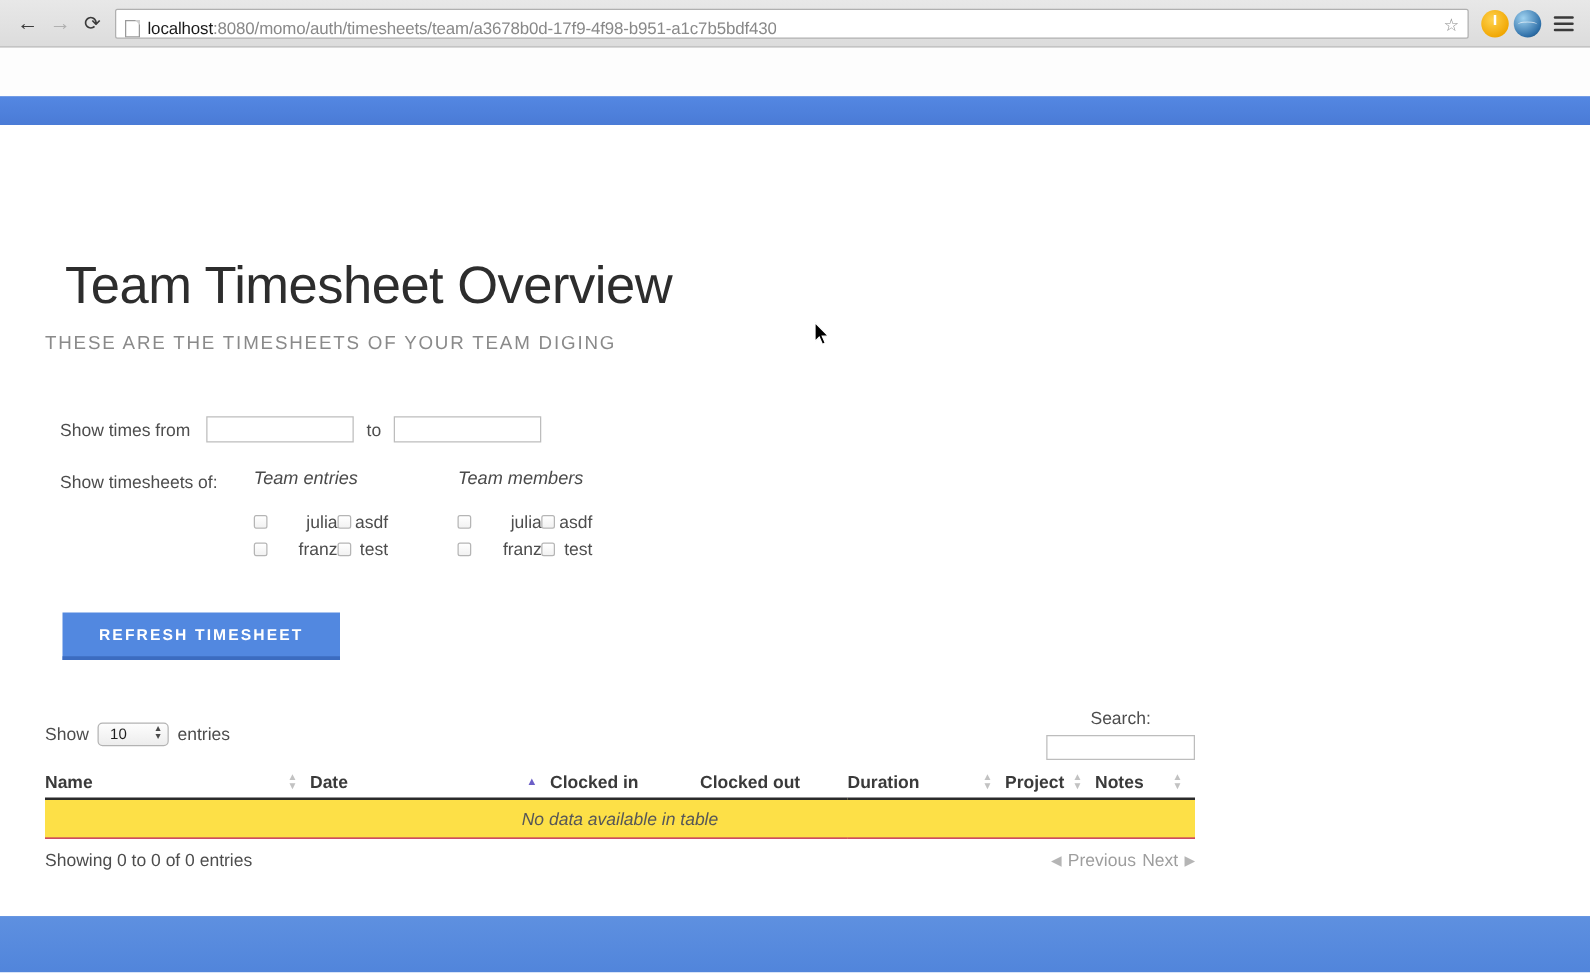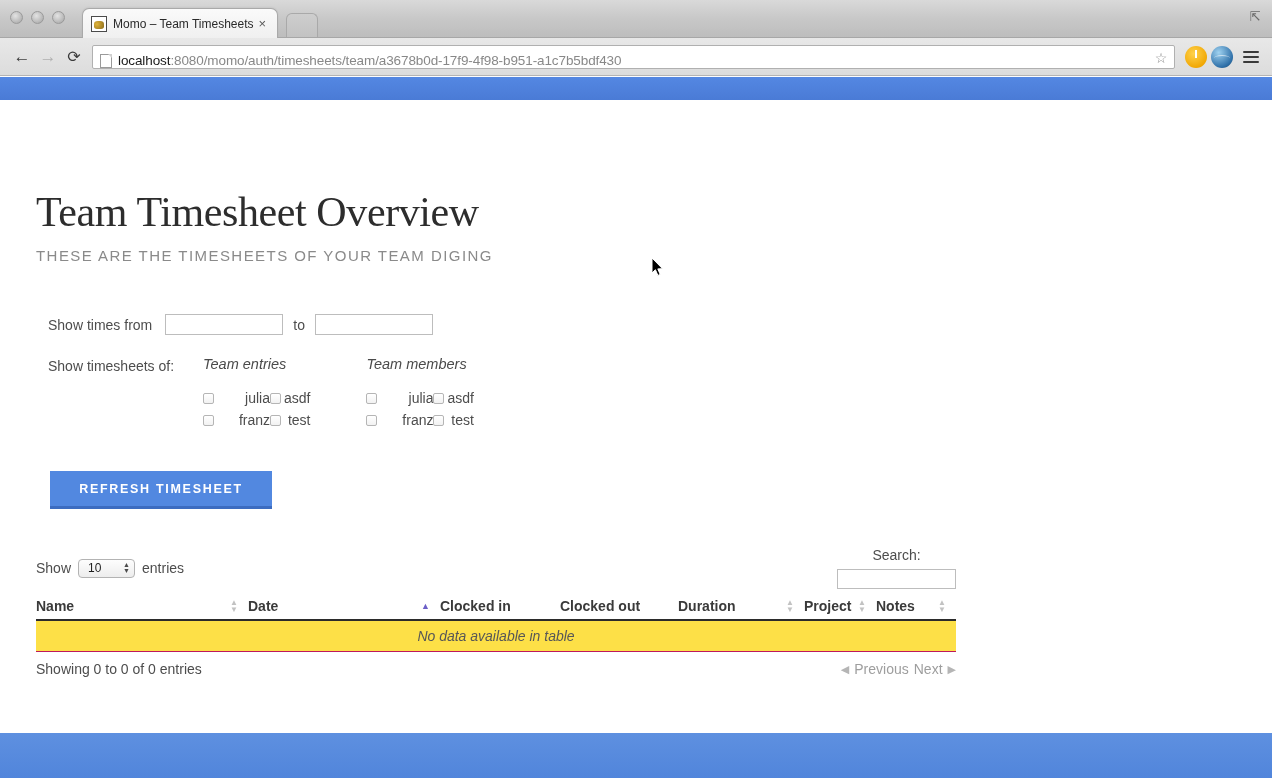--- a/index.html
+++ b/index.html
@@ -213,25 +213,25 @@
     background: #4f81de;
     background-image: linear-gradient(to bottom, #5487e2, #4a7bd6);
   }
   .content {
     padding: 0 0 0 36px;
   }
   .page-title {
     font-size: 42px;
     font-weight: 400;
     color: #2d2d2d;
-    margin: 0;
+    margin: 16px;
     padding-top: 90px;
     letter-spacing: -0.4px;
     line-height: 1.05;
-    font-family: Liberation Serif, serif;
+    font-family: Liberation Sans, sans-serif;
   }
   .page-subtitle {
     font-size: 15px;
     color: #8a8a8a;
     letter-spacing: 1.45px;
     margin-top: 13px;
     font-family: "Liberation Sans", sans-serif;
   }
 
   .filters {
@@ -408,34 +408,20 @@
     width: 12px; height: 19px;
     pointer-events: none;
     z-index: 50;
   }
 </style>
 </head>
 <body>
 
 <div class="browser">
 
-  <div class="titlebar">
-    <div class="window-buttons">
-      <div class="wbtn"></div>
-      <div class="wbtn"></div>
-      <div class="wbtn"></div>
-    </div>
-    <div class="tab">
-      <span class="tab-favicon"></span>
-      <span class="tab-title">Momo – Team Timesheets</span>
-      <span class="tab-close">×</span>
-    </div>
-    <div class="tab-new"></div>
-    <div class="restore-icon">⇱</div>
-  </div>
 
   <div class="toolbar">
     <div class="nav-btn">←</div>
     <div class="nav-btn disabled">→</div>
     <div class="nav-btn reload">⟳</div>
     <div class="urlbar">
       <span class="page-icon"></span>
       <span class="url-text"><span class="host">localhost</span><span>:8080/momo/auth/timesheets/team/a3678b0d-17f9-4f98-b951-a1c7b5bdf430</span></span>
       <span class="star-btn">☆</span>
     </div>

